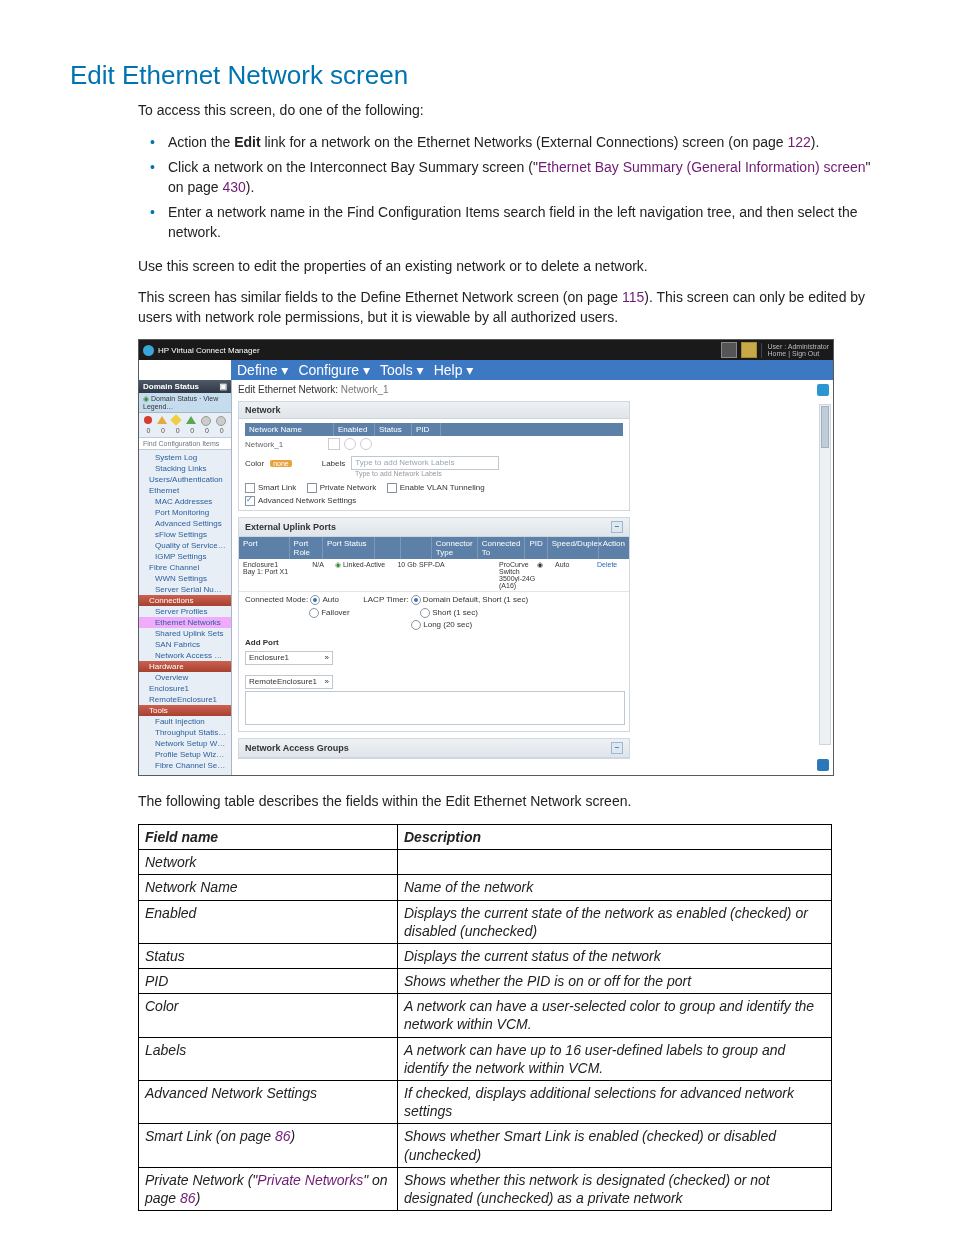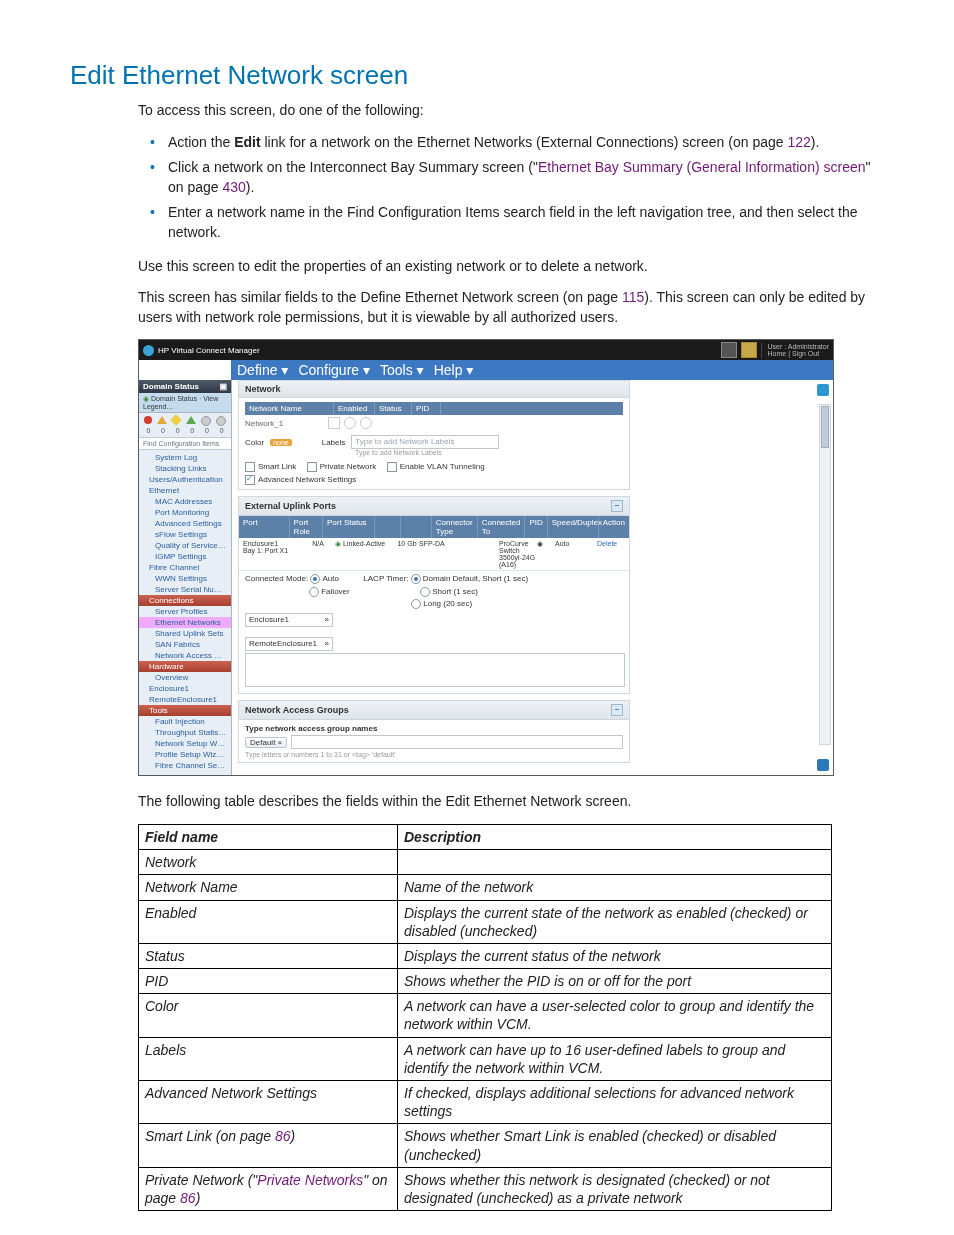--- a/index.html
+++ b/index.html
@@ -299,20 +299,23 @@
           </div>
       </div>
 
       <div class="main">
         <div class="help-dot"></div>
         <div class="scroll-stub">
             <div class="th"></div>
           </div>
         <div class="floppy"></div>
 
+        <div class="crumb">
+          <span>Edit Ethernet Network:</span> <span class="netname">Network_1</span>
+        </div>
 
         <div class="panel" style="width:390px">
           <div class="ph">
               <span>Network</span>
             </div>
           <div class="pb">
             <div class="tbl-hdr" style="margin-bottom:2px">
               <div style="width:80px">Network Name</div>
               <div style="width:32px">Enabled</div>
               <div style="width:28px">Status</div>
@@ -388,47 +391,40 @@
             <div style="padding:0 6px 2px 6px">
               <span style="display:inline-block;width:62px"></span>
               <span class="rad"></span><span>Failover</span>
               <span style="display:inline-block;width:66px"></span>
               <span class="rad"></span><span>Short (1 sec)</span>
             </div>
             <div style="padding:0 6px 4px 6px">
               <span style="display:inline-block;width:164px"></span>
               <span class="rad"></span><span>Long (20 sec)</span>
             </div>
+            <div style="padding:4px 6px;font-weight:bold">Add Port</div>
             <div style="padding:0 6px 4px 6px">
               <div class="inp" style="width:80px;color:#333;display:flex;justify-content:space-between">
                   <span>Enclosure1</span>
                   <span>»</span>
                 </div><br>
               <div class="inp" style="width:80px;color:#333;display:flex;justify-content:space-between;margin-top:1px">
                   <span>RemoteEnclosure1</span>
                   <span>»</span>
                 </div>
               <div class="inp" style="width:372px;height:30px;margin-top:2px"></div>
             </div>
           </div>
         </div>
 
         <div class="panel" style="width:390px">
           <div class="ph">
               <span>Network Access Groups</span>
               <span class="collapse-sq">−</span>
             </div>
-          <div class="pb">
-            <div style="font-weight:bold;margin-bottom:2px">Type network access group names</div>
-            <div style="display:flex;align-items:center;gap:4px">
-              <span class="btn-sm">Default ×</span>
-              <span class="inp" style="flex:1;width:200px"></span>
-            </div>
-            <div style="color:#999;font-size:7px;margin-top:2px">Type letters or numbers 1 to 31 or &lt;tag&gt; 'default'</div>
-          </div>
         </div>
 
       </div>
     </div>
   </div>
 
   <div class="body-block">
     <p>The following table describes the fields within the Edit Ethernet Network screen.</p>
   </div>
 

